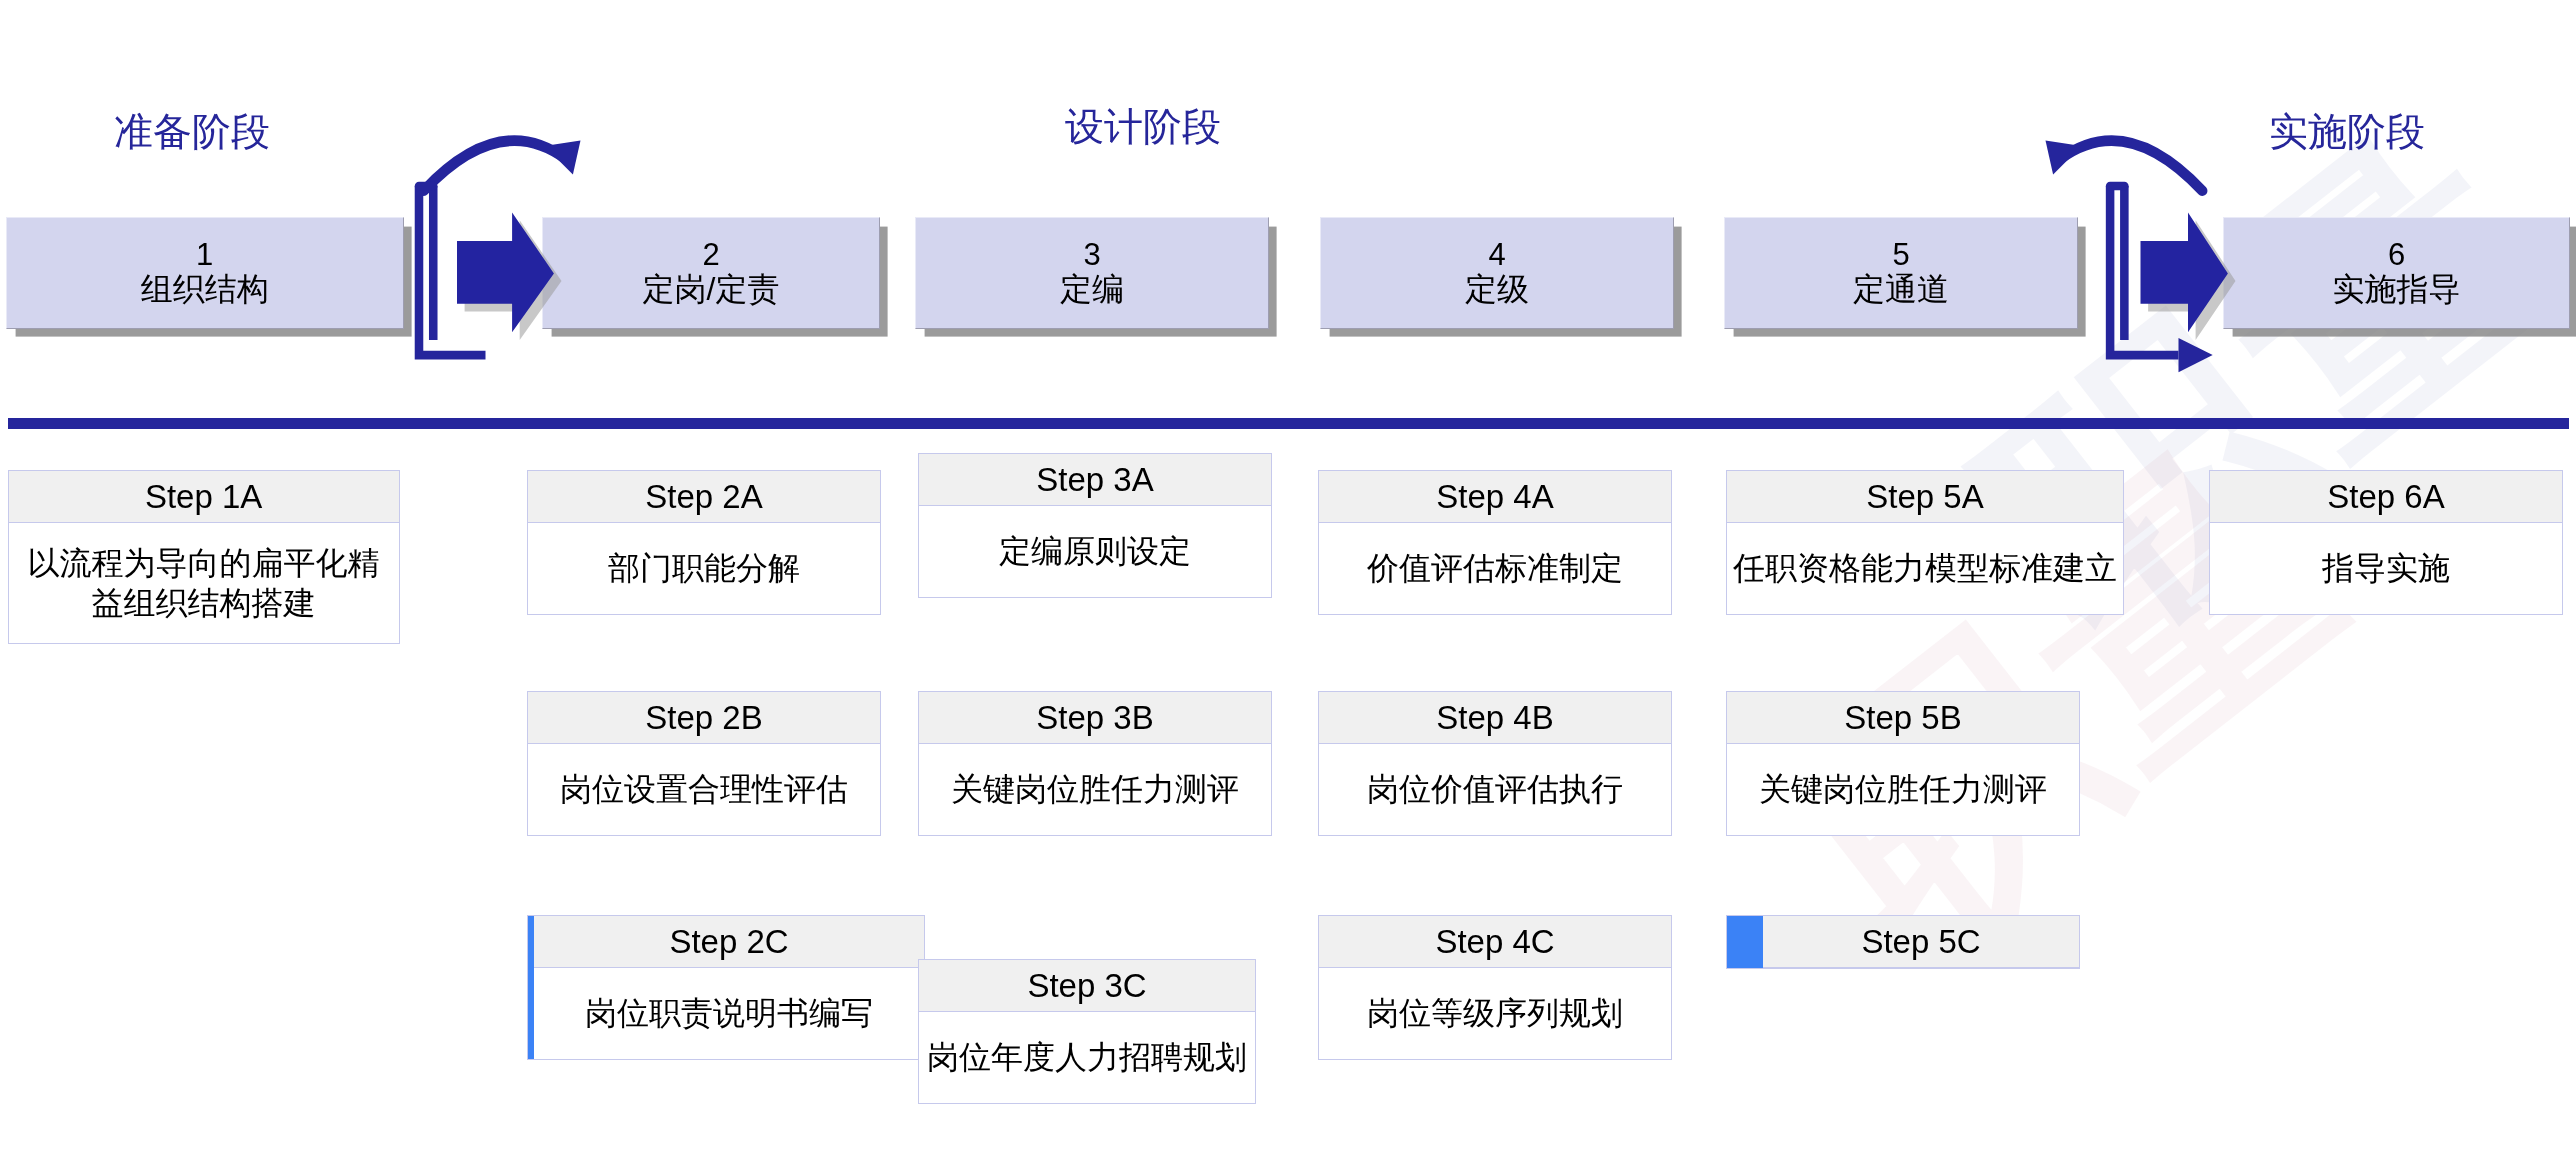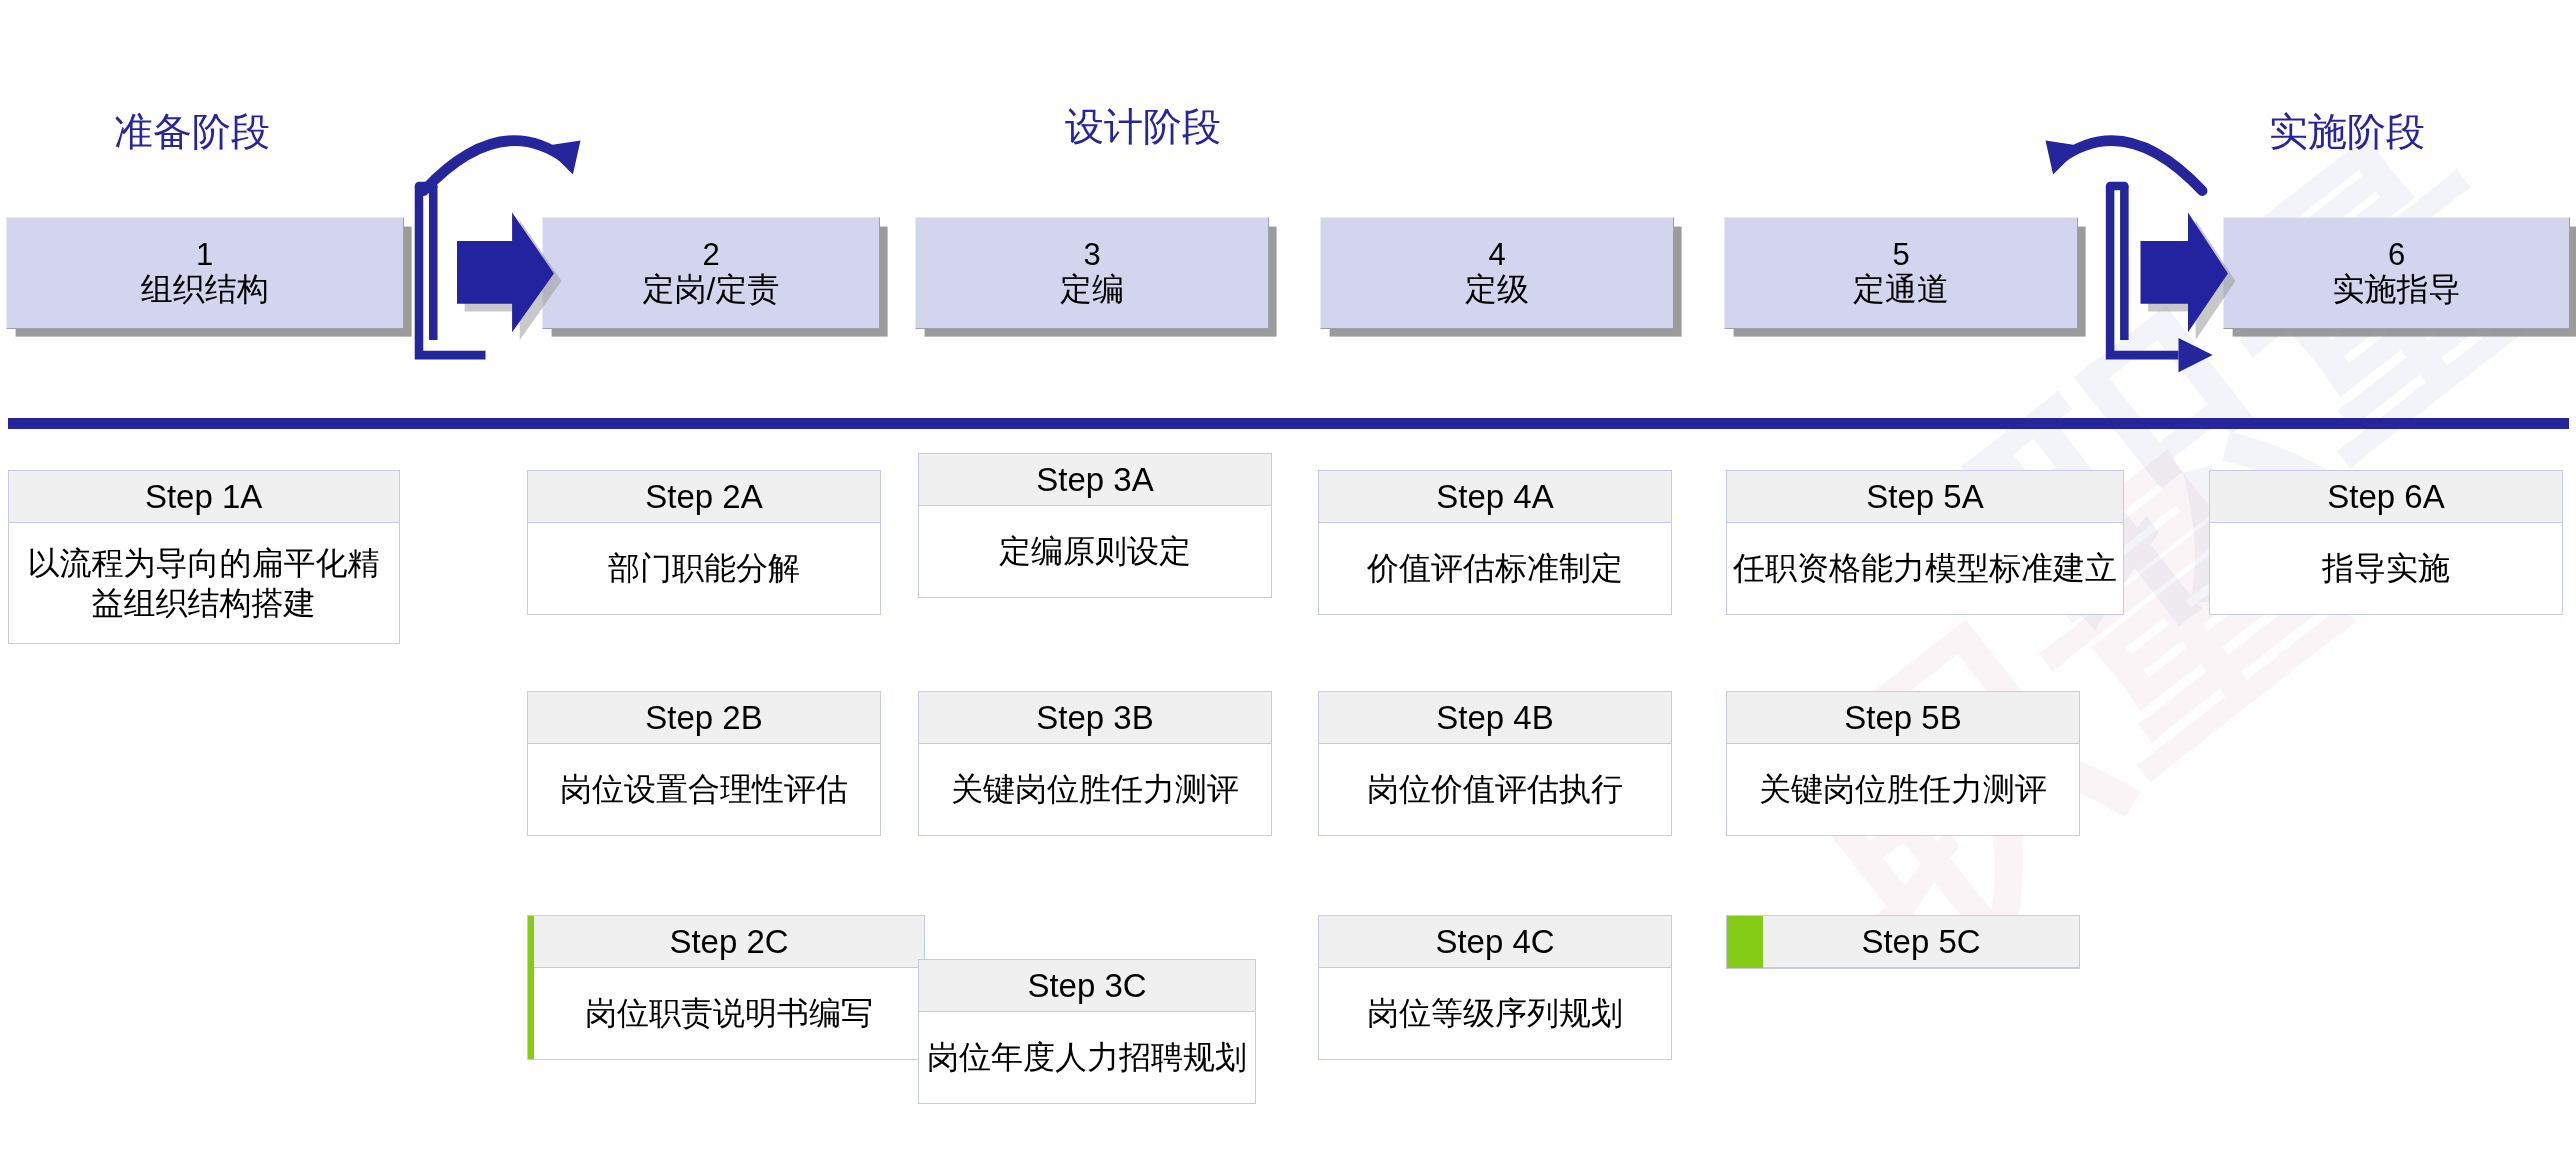--- a/index.html
+++ b/index.html
@@ -105,21 +105,21 @@
     height: 11.4px;
     background: #25259c;
     z-index: 3;
   }
 
   
   .step-card {
     position: absolute;
     border: 1.9px solid #c6c9ec;
     box-sizing: border-box;
-    background: #84cc16;
+    background: #3b82f6;
     z-index: 5;
   }
   .step-card .card-head {
     height: 51px;
     background: #f0f0f0;
     border-bottom: 1.9px solid #c6c9ec;
     display: flex;
     align-items: center;
     justify-content: center;
     font-size: 33px;

